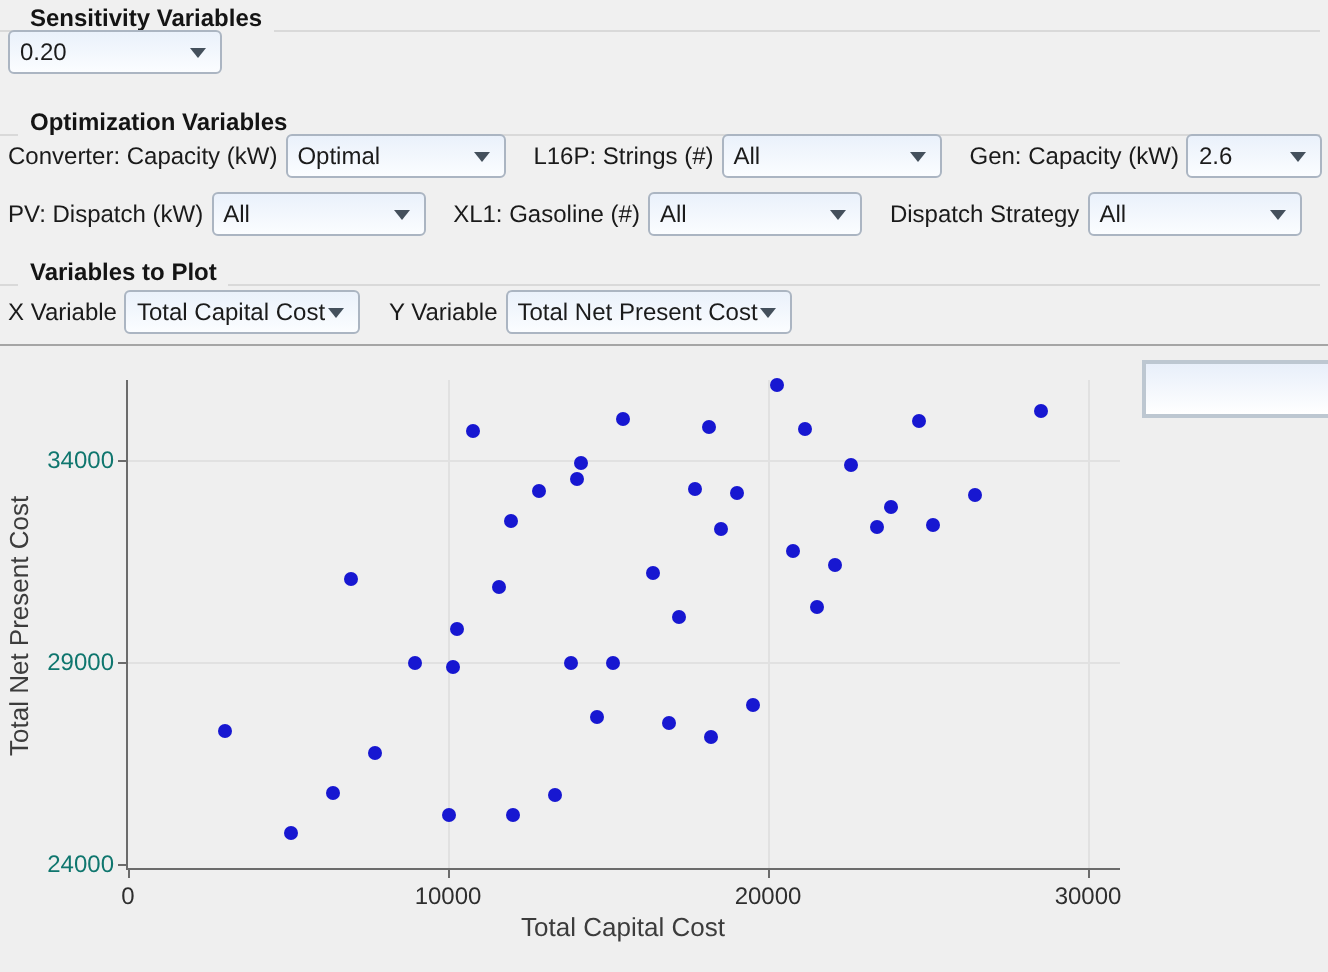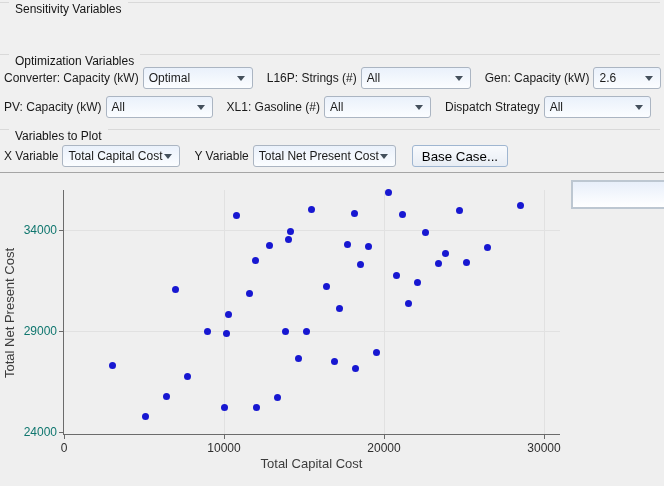--- a/index.html
+++ b/index.html
@@ -5,21 +5,21 @@
   * { box-sizing: border-box; }
   html,body { margin:0; padding:0; }
   body {
     width:664px; height:486px; overflow:hidden;
     background:#f0f0f0;
     font-family:"Liberation Sans", sans-serif;
     font-size:12px; color:#1a1a1a;
     position:relative;
   }
   
-  .gcap { position:absolute; left:0; right:4px; display:flex; align-items:flex-start; height:14px; }
+  .gcap { position:absolute; left:0; right:4px; display:flex; align-items:flex-end; height:14px;font-weight:bold; }
   .gcap .seg  { width:9px; height:0; border-top:1px solid #d9d9d9; }
   .gcap .fill { flex:1; height:0; border-top:1px solid #d9d9d9; margin-left:6px; }
   .gcap .gtext { margin-left:6px; white-space:nowrap; color:#141414; }
   
   .frow { position:absolute; left:4px; right:3px; height:22px; display:flex; align-items:center; }
   .flabel { white-space:nowrap; margin-right:4px; }
   .gap { margin-left:14px; }
   .dd {
     height:22px; display:flex; align-items:center;
     border:1px solid #abb5c2; border-radius:3px;
@@ -60,20 +60,24 @@
 </style>
 </head>
 <body>
 
 <div class="gcap" style="top:2px">
   <span class="seg"></span>
   <span class="gtext">Sensitivity Variables</span>
   <span class="fill"></span>
 </div>
 <div class="frow" style="top:15px">
+  <div class="dd" style="width:107px">
+    <span class="ddv">0.20</span>
+    <i class="arr"></i>
+  </div>
 </div>
 
 <div class="gcap" style="top:54px">
   <span class="seg"></span>
   <span class="gtext">Optimization Variables</span>
   <span class="fill"></span>
 </div>
 <div class="frow" style="top:67px">
   <span class="flabel">Converter: Capacity (kW)</span>
   <div class="dd" style="width:110px">
@@ -85,21 +89,21 @@
     <span class="ddv">All</span>
     <i class="arr"></i>
   </div>
   <span class="flabel gap">Gen: Capacity (kW)</span>
   <div class="dd" style="flex:1">
     <span class="ddv">2.6</span>
     <i class="arr"></i>
   </div>
 </div>
 <div class="frow" style="top:96px">
-  <span class="flabel">PV: Capacity (kW)</span>
+  <span class="flabel">PV: Dispatch (kW)</span>
   <div class="dd" style="width:107px">
     <span class="ddv">All</span>
     <i class="arr"></i>
   </div>
   <span class="flabel gap">XL1: Gasoline (#)</span>
   <div class="dd" style="width:107px">
     <span class="ddv">All</span>
     <i class="arr"></i>
   </div>
   <span class="flabel gap">Dispatch Strategy</span>
@@ -118,21 +122,20 @@
   <span class="flabel">X Variable</span>
   <div class="dd" style="width:118px">
     <span class="ddv">Total Capital Cost</span>
     <i class="arr"></i>
   </div>
   <span class="flabel gap">Y Variable</span>
   <div class="dd" style="width:143px">
     <span class="ddv">Total Net Present Cost</span>
     <i class="arr"></i>
   </div>
-  <button class="btn" style="margin-left:16px">Base Case...</button>
 </div>
 
 <div id="separator"></div>
 
 <div id="chart-panel">
   <div id="legend-box"></div>
   <div id="plot-area">
       <div class="gridv" style="left: 160px;"></div>
       <div class="gridv" style="left: 320px;"></div>
       <div class="gridv" style="left: 480px;"></div>

